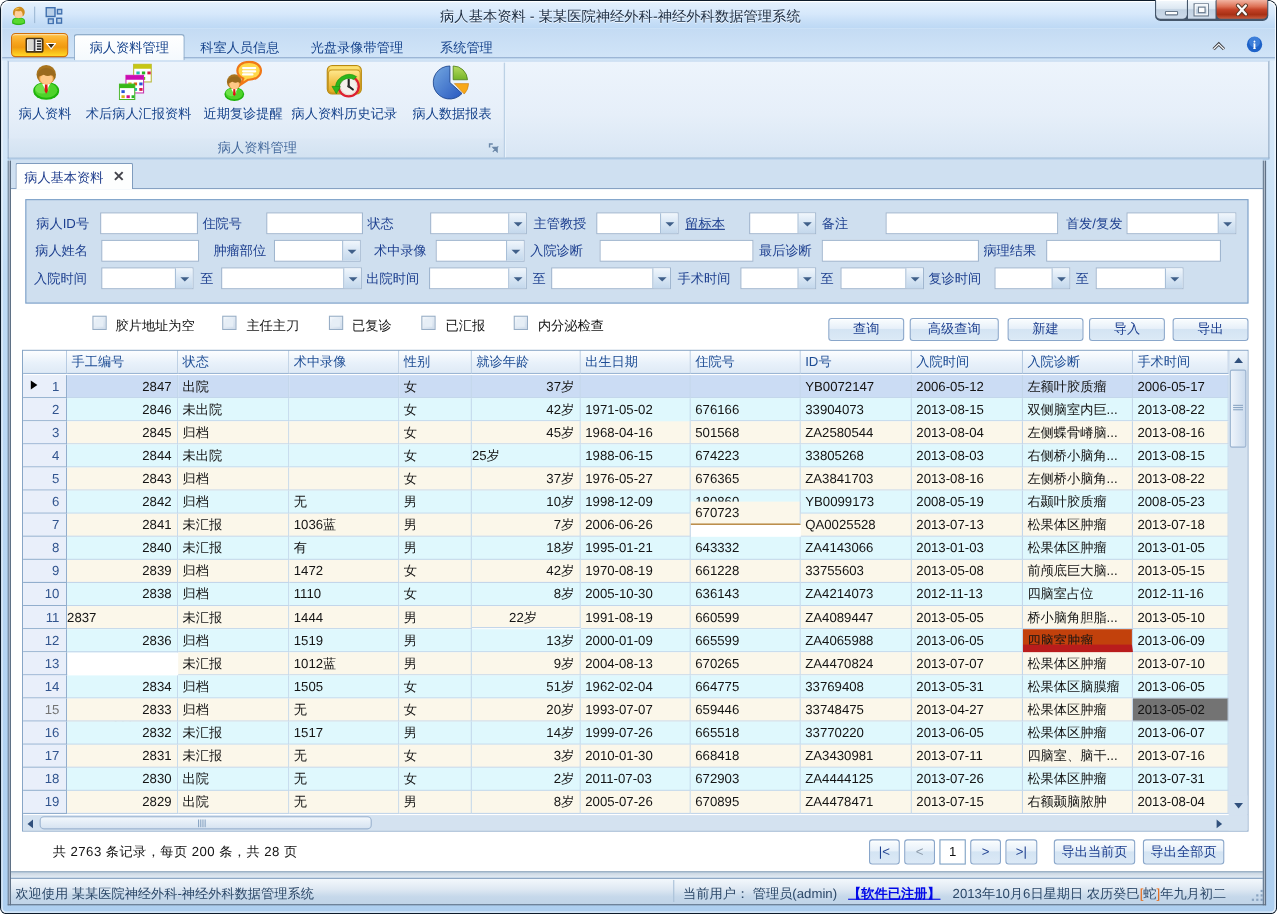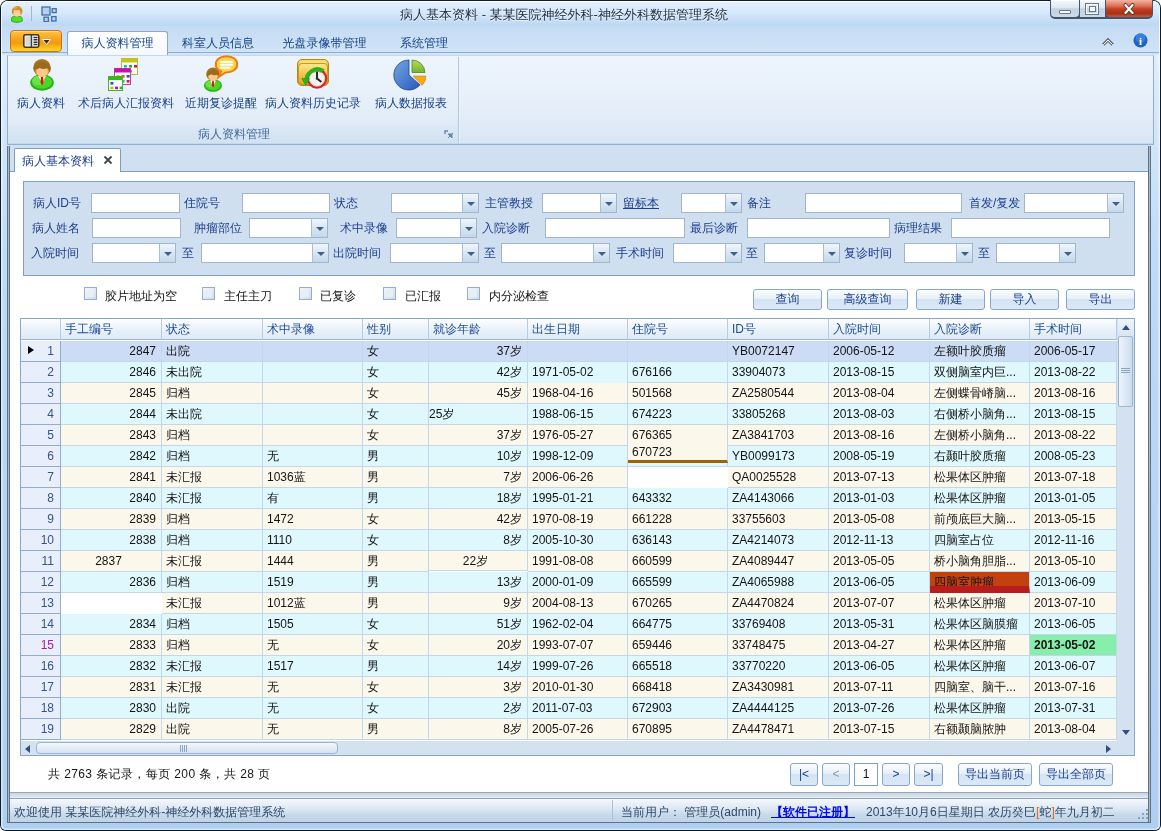--- a/index.html
+++ b/index.html
@@ -370,21 +370,21 @@
 <div class="cell" style="left:829px;top:446px;width:101px;height:21px;background:#dff8fd;border-right:1px solid #c3d6ea;border-bottom:1px solid #c3d6ea;padding-left:4px;">2008-05-19</div>
 <div class="cell" style="left:930px;top:446px;width:100px;height:21px;background:#dff8fd;border-right:1px solid #c3d6ea;border-bottom:1px solid #c3d6ea;padding-left:4px;">右颞叶胶质瘤</div>
 <div class="cell" style="left:1030px;top:446px;width:87px;height:21px;background:#dff8fd;border-right:1px solid #c3d6ea;border-bottom:1px solid #c3d6ea;padding-left:4px;">2008-05-23</div>
 <div class="abs" style="left:21px;top:467px;width:40px;height:21px;background:#e9effa;border-right:1px solid #92aecd;border-bottom:1px solid #92aecd;color:#31548e;font-size:12px;line-height:20px;text-align:right;padding-right:6px;">7</div>
 <div class="cell" style="left:61px;top:467px;width:101px;height:21px;background:#fbf7ea;border-right:1px solid #c3d6ea;border-bottom:1px solid #c3d6ea;text-align:right;padding-right:5px;">2841</div>
 <div class="cell" style="left:162px;top:467px;width:101px;height:21px;background:#fbf7ea;border-right:1px solid #c3d6ea;border-bottom:1px solid #c3d6ea;padding-left:4px;">未汇报</div>
 <div class="cell" style="left:263px;top:467px;width:100px;height:21px;background:#fbf7ea;border-right:1px solid #c3d6ea;border-bottom:1px solid #c3d6ea;padding-left:4px;">1036蓝</div>
 <div class="cell" style="left:363px;top:467px;width:66px;height:21px;background:#fbf7ea;border-right:1px solid #c3d6ea;border-bottom:1px solid #c3d6ea;padding-left:4px;">男</div>
 <div class="cell" style="left:429px;top:467px;width:99px;height:21px;background:#fbf7ea;border-right:1px solid #c3d6ea;border-bottom:1px solid #c3d6ea;text-align:right;padding-right:5px;">7岁</div>
 <div class="cell" style="left:528px;top:467px;width:100px;height:21px;background:#fbf7ea;border-right:1px solid #c3d6ea;border-bottom:1px solid #c3d6ea;padding-left:4px;">2006-06-26</div>
-<div class="cell" style="left:628px;top:442px;width:100px;height:21px;background:#fbf7ea;border-right:1px solid #c3d6ea;border-bottom:3px solid #a16207;padding-left:4px;">670723</div>
+<div class="cell" style="left:628px;top:456px;width:100px;height:21px;background:#fbf7ea;border-right:1px solid #c3d6ea;border-bottom:1px solid #a16207;padding-left:4px;">670723</div>
 <div class="cell" style="left:728px;top:467px;width:101px;height:21px;background:#fbf7ea;border-right:1px solid #c3d6ea;border-bottom:1px solid #c3d6ea;padding-left:4px;">QA0025528</div>
 <div class="cell" style="left:829px;top:467px;width:101px;height:21px;background:#fbf7ea;border-right:1px solid #c3d6ea;border-bottom:1px solid #c3d6ea;padding-left:4px;">2013-07-13</div>
 <div class="cell" style="left:930px;top:467px;width:100px;height:21px;background:#fbf7ea;border-right:1px solid #c3d6ea;border-bottom:1px solid #c3d6ea;padding-left:4px;">松果体区肿瘤</div>
 <div class="cell" style="left:1030px;top:467px;width:87px;height:21px;background:#fbf7ea;border-right:1px solid #c3d6ea;border-bottom:1px solid #c3d6ea;padding-left:4px;">2013-07-18</div>
 <div class="abs" style="left:21px;top:488px;width:40px;height:21px;background:#e9effa;border-right:1px solid #92aecd;border-bottom:1px solid #92aecd;color:#31548e;font-size:12px;line-height:20px;text-align:right;padding-right:6px;">8</div>
 <div class="cell" style="left:61px;top:488px;width:101px;height:21px;background:#dff8fd;border-right:1px solid #c3d6ea;border-bottom:1px solid #c3d6ea;text-align:right;padding-right:5px;">2840</div>
 <div class="cell" style="left:162px;top:488px;width:101px;height:21px;background:#dff8fd;border-right:1px solid #c3d6ea;border-bottom:1px solid #c3d6ea;padding-left:4px;">未汇报</div>
 <div class="cell" style="left:263px;top:488px;width:100px;height:21px;background:#dff8fd;border-right:1px solid #c3d6ea;border-bottom:1px solid #c3d6ea;padding-left:4px;">有</div>
 <div class="cell" style="left:363px;top:488px;width:66px;height:21px;background:#dff8fd;border-right:1px solid #c3d6ea;border-bottom:1px solid #c3d6ea;padding-left:4px;">男</div>
 <div class="cell" style="left:429px;top:488px;width:99px;height:21px;background:#dff8fd;border-right:1px solid #c3d6ea;border-bottom:1px solid #c3d6ea;text-align:right;padding-right:5px;">18岁</div>
@@ -412,26 +412,26 @@
 <div class="cell" style="left:263px;top:530px;width:100px;height:21px;background:#dff8fd;border-right:1px solid #c3d6ea;border-bottom:1px solid #c3d6ea;padding-left:4px;">1110</div>
 <div class="cell" style="left:363px;top:530px;width:66px;height:21px;background:#dff8fd;border-right:1px solid #c3d6ea;border-bottom:1px solid #c3d6ea;padding-left:4px;">女</div>
 <div class="cell" style="left:429px;top:530px;width:99px;height:21px;background:#dff8fd;border-right:1px solid #c3d6ea;border-bottom:1px solid #c3d6ea;text-align:right;padding-right:5px;">8岁</div>
 <div class="cell" style="left:528px;top:530px;width:100px;height:21px;background:#dff8fd;border-right:1px solid #c3d6ea;border-bottom:1px solid #c3d6ea;padding-left:4px;">2005-10-30</div>
 <div class="cell" style="left:628px;top:530px;width:100px;height:21px;background:#dff8fd;border-right:1px solid #c3d6ea;border-bottom:1px solid #c3d6ea;padding-left:4px;">636143</div>
 <div class="cell" style="left:728px;top:530px;width:101px;height:21px;background:#dff8fd;border-right:1px solid #c3d6ea;border-bottom:1px solid #c3d6ea;padding-left:4px;">ZA4214073</div>
 <div class="cell" style="left:829px;top:530px;width:101px;height:21px;background:#dff8fd;border-right:1px solid #c3d6ea;border-bottom:1px solid #c3d6ea;padding-left:4px;">2012-11-13</div>
 <div class="cell" style="left:930px;top:530px;width:100px;height:21px;background:#dff8fd;border-right:1px solid #c3d6ea;border-bottom:1px solid #c3d6ea;padding-left:4px;">四脑室占位</div>
 <div class="cell" style="left:1030px;top:530px;width:87px;height:21px;background:#dff8fd;border-right:1px solid #c3d6ea;border-bottom:1px solid #c3d6ea;padding-left:4px;">2012-11-16</div>
 <div class="abs" style="left:21px;top:551px;width:40px;height:21px;background:#e9effa;border-right:1px solid #92aecd;border-bottom:1px solid #92aecd;color:#31548e;font-size:12px;line-height:20px;text-align:right;padding-right:6px;">11</div>
-<div class="cell" style="left:61px;top:551px;width:101px;height:21px;background:#fbf7ea;border-right:1px solid #c3d6ea;border-bottom:1px solid #c3d6ea;text-align:center;padding-right:5px;">2837</div>
+<div class="cell" style="left:61px;top:551px;width:101px;height:21px;background:#fbf7ea;border-right:1px solid #c3d6ea;border-bottom:1px solid #c3d6ea;text-align:left;padding-right:5px;">2837</div>
 <div class="cell" style="left:162px;top:551px;width:101px;height:21px;background:#fbf7ea;border-right:1px solid #c3d6ea;border-bottom:1px solid #c3d6ea;padding-left:4px;">未汇报</div>
 <div class="cell" style="left:263px;top:551px;width:100px;height:21px;background:#fbf7ea;border-right:1px solid #c3d6ea;border-bottom:1px solid #c3d6ea;padding-left:4px;">1444</div>
 <div class="cell" style="left:363px;top:551px;width:66px;height:21px;background:#fbf7ea;border-right:1px solid #c3d6ea;border-bottom:1px solid #c3d6ea;padding-left:4px;">男</div>
 <div class="cell" style="left:429px;top:551px;width:99px;height:20px;background:#fbf7ea;border-right:1px solid #c3d6ea;border-bottom:1px solid #c3d6ea;text-align:center;padding-right:5px;">22岁</div>
-<div class="cell" style="left:528px;top:551px;width:100px;height:21px;background:#fbf7ea;border-right:1px solid #c3d6ea;border-bottom:1px solid #c3d6ea;padding-left:4px;">1991-08-08</div>
+<div class="cell" style="left:528px;top:551px;width:100px;height:21px;background:#fbf7ea;border-right:1px solid #c3d6ea;border-bottom:1px solid #c3d6ea;padding-left:4px;">1991-08-19</div>
 <div class="cell" style="left:628px;top:551px;width:100px;height:21px;background:#fbf7ea;border-right:1px solid #c3d6ea;border-bottom:1px solid #c3d6ea;padding-left:4px;">660599</div>
 <div class="cell" style="left:728px;top:551px;width:101px;height:21px;background:#fbf7ea;border-right:1px solid #c3d6ea;border-bottom:1px solid #c3d6ea;padding-left:4px;">ZA4089447</div>
 <div class="cell" style="left:829px;top:551px;width:101px;height:21px;background:#fbf7ea;border-right:1px solid #c3d6ea;border-bottom:1px solid #c3d6ea;padding-left:4px;">2013-05-05</div>
 <div class="cell" style="left:930px;top:551px;width:100px;height:21px;background:#fbf7ea;border-right:1px solid #c3d6ea;border-bottom:1px solid #c3d6ea;padding-left:4px;">桥小脑角胆脂...</div>
 <div class="cell" style="left:1030px;top:551px;width:87px;height:21px;background:#fbf7ea;border-right:1px solid #c3d6ea;border-bottom:1px solid #c3d6ea;padding-left:4px;">2013-05-10</div>
 <div class="abs" style="left:21px;top:572px;width:40px;height:21px;background:#e9effa;border-right:1px solid #92aecd;border-bottom:1px solid #92aecd;color:#31548e;font-size:12px;line-height:20px;text-align:right;padding-right:6px;">12</div>
 <div class="cell" style="left:61px;top:572px;width:101px;height:21px;background:#dff8fd;border-right:1px solid #c3d6ea;border-bottom:1px solid #c3d6ea;text-align:right;padding-right:5px;">2836</div>
 <div class="cell" style="left:162px;top:572px;width:101px;height:21px;background:#dff8fd;border-right:1px solid #c3d6ea;border-bottom:1px solid #c3d6ea;padding-left:4px;">归档</div>
 <div class="cell" style="left:263px;top:572px;width:100px;height:21px;background:#dff8fd;border-right:1px solid #c3d6ea;border-bottom:1px solid #c3d6ea;padding-left:4px;">1519</div>
 <div class="cell" style="left:363px;top:572px;width:66px;height:21px;background:#dff8fd;border-right:1px solid #c3d6ea;border-bottom:1px solid #c3d6ea;padding-left:4px;">男</div>
@@ -459,32 +459,32 @@
 <div class="cell" style="left:162px;top:614px;width:101px;height:21px;background:#dff8fd;border-right:1px solid #c3d6ea;border-bottom:1px solid #c3d6ea;padding-left:4px;">归档</div>
 <div class="cell" style="left:263px;top:614px;width:100px;height:21px;background:#dff8fd;border-right:1px solid #c3d6ea;border-bottom:1px solid #c3d6ea;padding-left:4px;">1505</div>
 <div class="cell" style="left:363px;top:614px;width:66px;height:21px;background:#dff8fd;border-right:1px solid #c3d6ea;border-bottom:1px solid #c3d6ea;padding-left:4px;">女</div>
 <div class="cell" style="left:429px;top:614px;width:99px;height:21px;background:#dff8fd;border-right:1px solid #c3d6ea;border-bottom:1px solid #c3d6ea;text-align:right;padding-right:5px;">51岁</div>
 <div class="cell" style="left:528px;top:614px;width:100px;height:21px;background:#dff8fd;border-right:1px solid #c3d6ea;border-bottom:1px solid #c3d6ea;padding-left:4px;">1962-02-04</div>
 <div class="cell" style="left:628px;top:614px;width:100px;height:21px;background:#dff8fd;border-right:1px solid #c3d6ea;border-bottom:1px solid #c3d6ea;padding-left:4px;">664775</div>
 <div class="cell" style="left:728px;top:614px;width:101px;height:21px;background:#dff8fd;border-right:1px solid #c3d6ea;border-bottom:1px solid #c3d6ea;padding-left:4px;">33769408</div>
 <div class="cell" style="left:829px;top:614px;width:101px;height:21px;background:#dff8fd;border-right:1px solid #c3d6ea;border-bottom:1px solid #c3d6ea;padding-left:4px;">2013-05-31</div>
 <div class="cell" style="left:930px;top:614px;width:100px;height:21px;background:#dff8fd;border-right:1px solid #c3d6ea;border-bottom:1px solid #c3d6ea;padding-left:4px;">松果体区脑膜瘤</div>
 <div class="cell" style="left:1030px;top:614px;width:87px;height:21px;background:#dff8fd;border-right:1px solid #c3d6ea;border-bottom:1px solid #c3d6ea;padding-left:4px;">2013-06-05</div>
-<div class="abs" style="left:21px;top:635px;width:40px;height:21px;background:#e9effa;border-right:1px solid #92aecd;border-bottom:1px solid #92aecd;color:#a21caf;font-size:12px;line-height:20px;text-align:right;padding-right:6px;">15</div>
+<div class="abs" style="left:21px;top:635px;width:40px;height:21px;background:#e9effa;border-right:1px solid #92aecd;border-bottom:1px solid #92aecd;color:#737373;font-size:12px;line-height:20px;text-align:right;padding-right:6px;">15</div>
 <div class="cell" style="left:61px;top:635px;width:101px;height:21px;background:#fbf7ea;border-right:1px solid #c3d6ea;border-bottom:1px solid #c3d6ea;text-align:right;padding-right:5px;">2833</div>
 <div class="cell" style="left:162px;top:635px;width:101px;height:21px;background:#fbf7ea;border-right:1px solid #c3d6ea;border-bottom:1px solid #c3d6ea;padding-left:4px;">归档</div>
 <div class="cell" style="left:263px;top:635px;width:100px;height:21px;background:#fbf7ea;border-right:1px solid #c3d6ea;border-bottom:1px solid #c3d6ea;padding-left:4px;">无</div>
 <div class="cell" style="left:363px;top:635px;width:66px;height:21px;background:#fbf7ea;border-right:1px solid #c3d6ea;border-bottom:1px solid #c3d6ea;padding-left:4px;">女</div>
 <div class="cell" style="left:429px;top:635px;width:99px;height:21px;background:#fbf7ea;border-right:1px solid #c3d6ea;border-bottom:1px solid #c3d6ea;text-align:right;padding-right:5px;">20岁</div>
 <div class="cell" style="left:528px;top:635px;width:100px;height:21px;background:#fbf7ea;border-right:1px solid #c3d6ea;border-bottom:1px solid #c3d6ea;padding-left:4px;">1993-07-07</div>
 <div class="cell" style="left:628px;top:635px;width:100px;height:21px;background:#fbf7ea;border-right:1px solid #c3d6ea;border-bottom:1px solid #c3d6ea;padding-left:4px;">659446</div>
 <div class="cell" style="left:728px;top:635px;width:101px;height:21px;background:#fbf7ea;border-right:1px solid #c3d6ea;border-bottom:1px solid #c3d6ea;padding-left:4px;">33748475</div>
 <div class="cell" style="left:829px;top:635px;width:101px;height:21px;background:#fbf7ea;border-right:1px solid #c3d6ea;border-bottom:1px solid #c3d6ea;padding-left:4px;">2013-04-27</div>
 <div class="cell" style="left:930px;top:635px;width:100px;height:21px;background:#fbf7ea;border-right:1px solid #c3d6ea;border-bottom:1px solid #c3d6ea;padding-left:4px;">松果体区肿瘤</div>
-<div class="cell" style="left:1030px;top:635px;width:87px;height:21px;background:#86efac;border-right:1px solid #c3d6ea;border-bottom:1px solid #c3d6ea;padding-left:4px;font-weight:bold;">2013-05-02</div>
+<div class="cell" style="left:1030px;top:635px;width:87px;height:21px;background:#737373;border-right:1px solid #c3d6ea;border-bottom:1px solid #c3d6ea;padding-left:4px;">2013-05-02</div>
 <div class="abs" style="left:21px;top:656px;width:40px;height:21px;background:#e9effa;border-right:1px solid #92aecd;border-bottom:1px solid #92aecd;color:#31548e;font-size:12px;line-height:20px;text-align:right;padding-right:6px;">16</div>
 <div class="cell" style="left:61px;top:656px;width:101px;height:21px;background:#dff8fd;border-right:1px solid #c3d6ea;border-bottom:1px solid #c3d6ea;text-align:right;padding-right:5px;">2832</div>
 <div class="cell" style="left:162px;top:656px;width:101px;height:21px;background:#dff8fd;border-right:1px solid #c3d6ea;border-bottom:1px solid #c3d6ea;padding-left:4px;">未汇报</div>
 <div class="cell" style="left:263px;top:656px;width:100px;height:21px;background:#dff8fd;border-right:1px solid #c3d6ea;border-bottom:1px solid #c3d6ea;padding-left:4px;">1517</div>
 <div class="cell" style="left:363px;top:656px;width:66px;height:21px;background:#dff8fd;border-right:1px solid #c3d6ea;border-bottom:1px solid #c3d6ea;padding-left:4px;">男</div>
 <div class="cell" style="left:429px;top:656px;width:99px;height:21px;background:#dff8fd;border-right:1px solid #c3d6ea;border-bottom:1px solid #c3d6ea;text-align:right;padding-right:5px;">14岁</div>
 <div class="cell" style="left:528px;top:656px;width:100px;height:21px;background:#dff8fd;border-right:1px solid #c3d6ea;border-bottom:1px solid #c3d6ea;padding-left:4px;">1999-07-26</div>
 <div class="cell" style="left:628px;top:656px;width:100px;height:21px;background:#dff8fd;border-right:1px solid #c3d6ea;border-bottom:1px solid #c3d6ea;padding-left:4px;">665518</div>
 <div class="cell" style="left:728px;top:656px;width:101px;height:21px;background:#dff8fd;border-right:1px solid #c3d6ea;border-bottom:1px solid #c3d6ea;padding-left:4px;">33770220</div>
 <div class="cell" style="left:829px;top:656px;width:101px;height:21px;background:#dff8fd;border-right:1px solid #c3d6ea;border-bottom:1px solid #c3d6ea;padding-left:4px;">2013-06-05</div>

